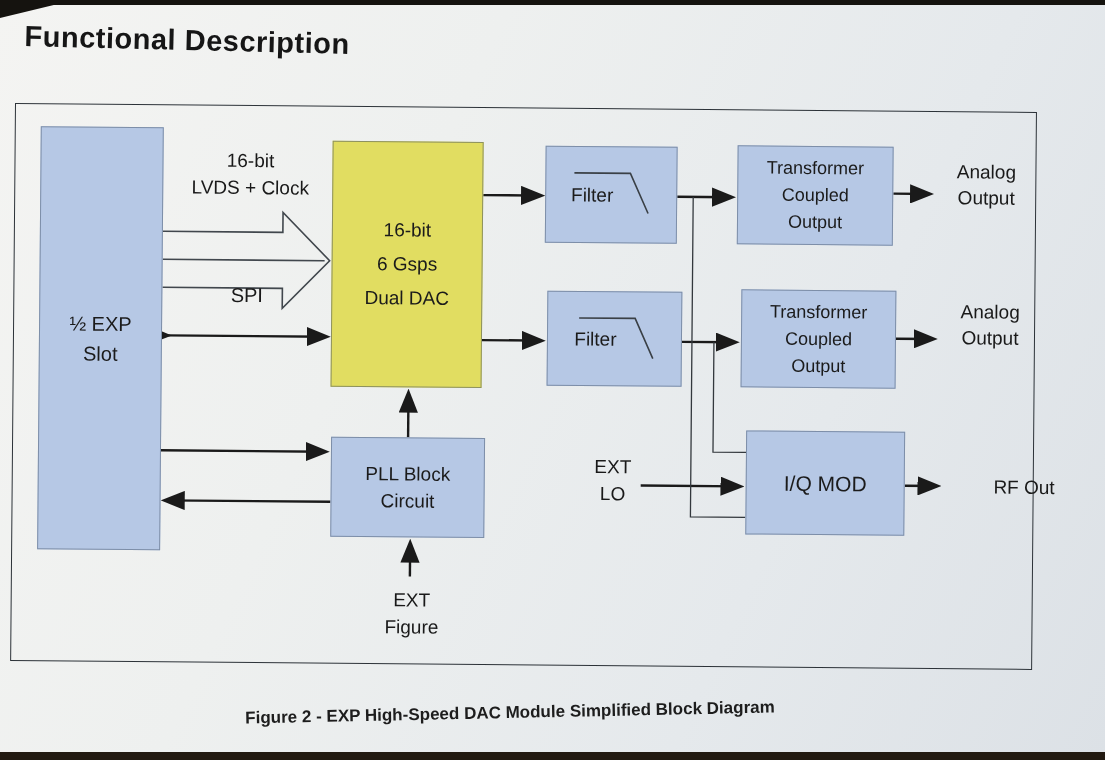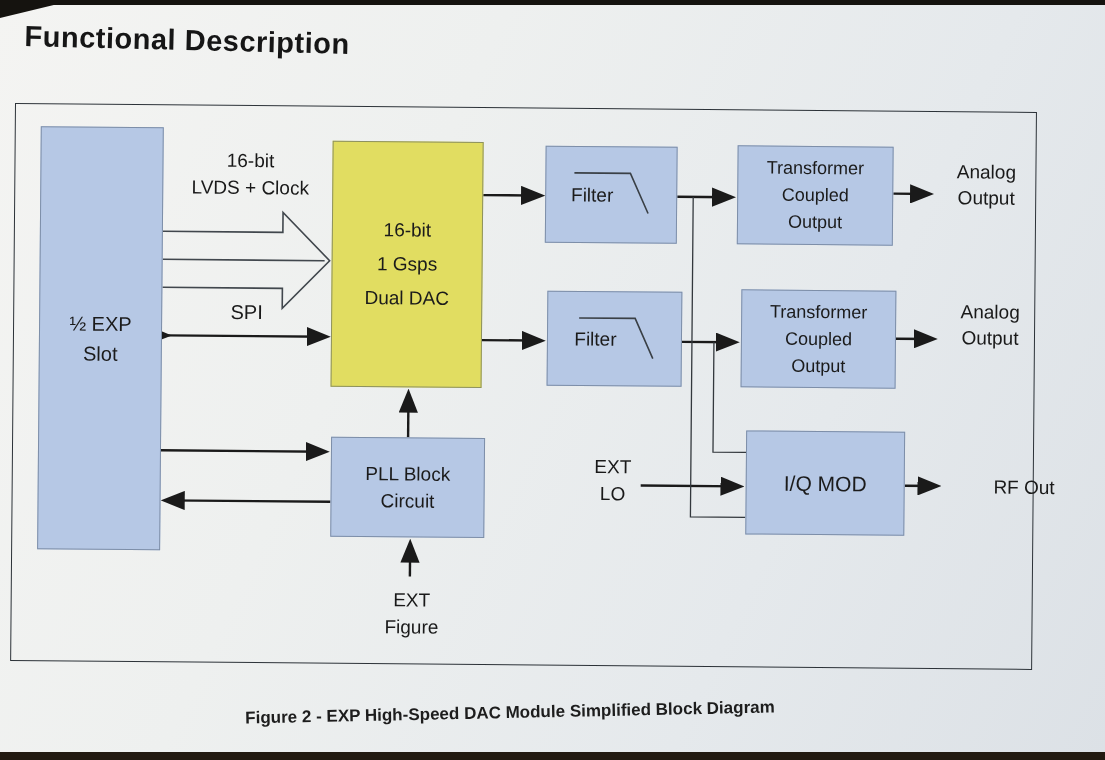--- a/index.html
+++ b/index.html
@@ -53,21 +53,21 @@
   .filter .flbl{
     position:absolute;left:8px;right:46px;top:50%;transform:translateY(-50%);
     text-align:center;
   }
   .filter .fsym{position:absolute;right:12px;top:16px;}
 
   .lbl{
     position:absolute;text-align:center;font-size:19px;line-height:27px;color:#191919;
   }
   .l-bus{left:150px;top:41px;width:170px;}
-  .l-spi{left:190px;top:193px;width:85px;font-size:20px;}
+  .l-spi{left:190px;top:176px;width:85px;font-size:20px;}
   .l-a1{left:915px;top:47px;width:112px;line-height:26px;}
   .l-a2{left:920px;top:187px;width:112px;line-height:26px;}
   .l-rf{left:938px;top:361px;width:104px;text-align:right;}
   .l-lo{left:558px;top:344px;width:84px;}
   .l-clk{left:355px;top:479px;width:90px;}
 
   .caption{
     position:absolute;left:180px;top:703px;width:660px;
     text-align:center;font-size:17px;font-weight:bold;color:#1d1d1d;
     transform:rotate(-1.2deg);
@@ -119,21 +119,21 @@
       </g>
     </svg>
 
     <div class="block blue b-exp">
       <span>½ EXP</span>
       <span>Slot</span>
     </div>
 
     <div class="block yellow b-dac">
       <span>16-bit</span>
-      <span>1 Gsps</span>
+      <span>6 Gsps</span>
       <span>Dual DAC</span>
     </div>
 
     <div class="block blue filter b-f1">
       <span class="flbl">Filter</span>
       <svg class="fsym" width="92" height="60">
         <path d="M2,10 H58 L76,50" stroke="#3a4046" stroke-width="1.6" fill="none"></path>
       </svg>
     </div>
 

